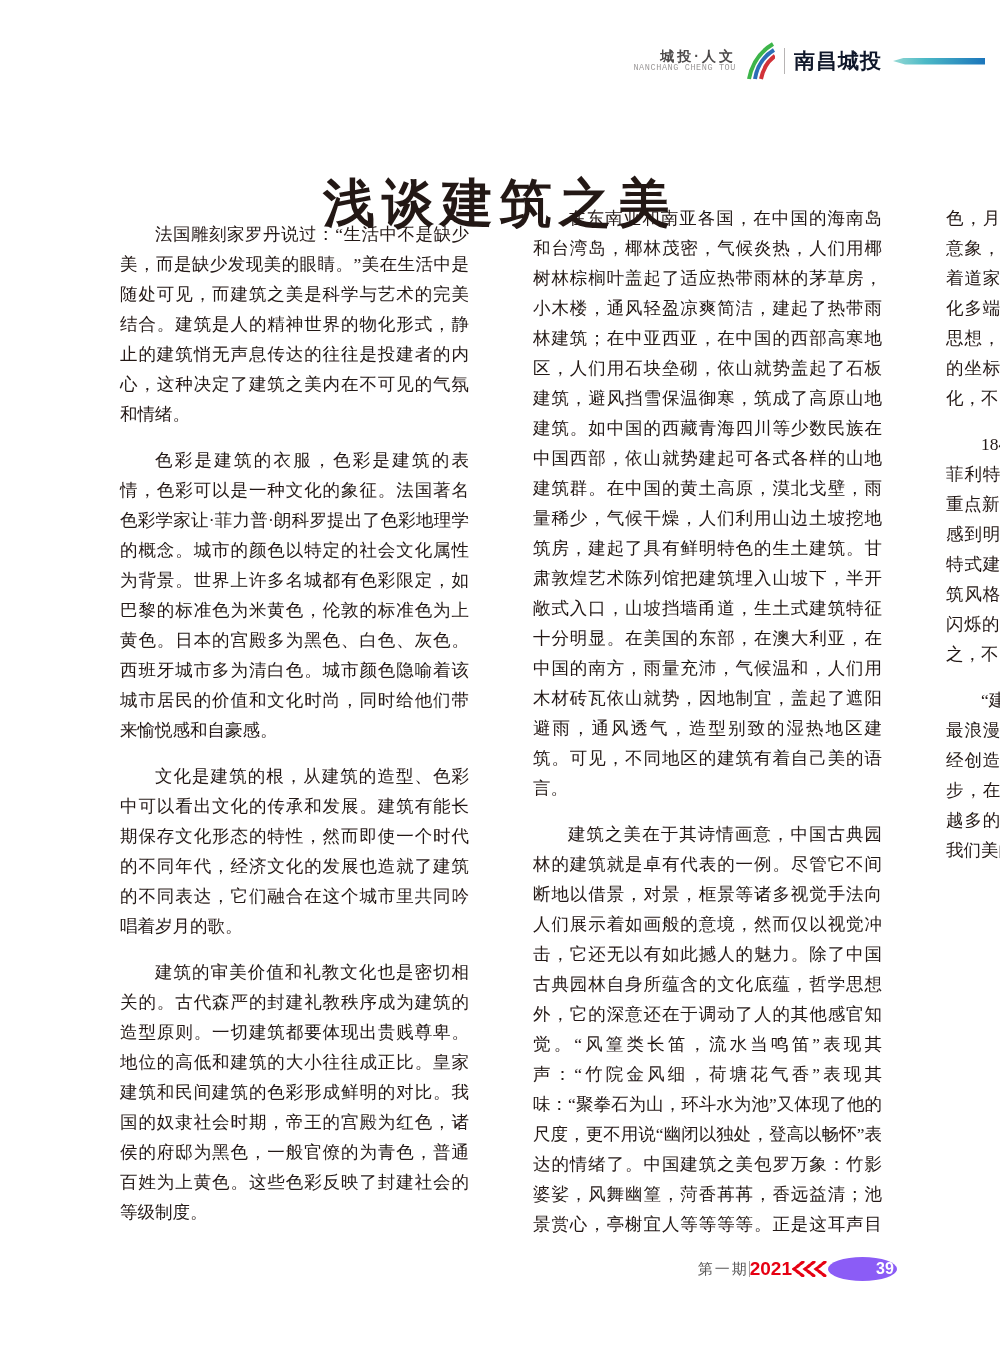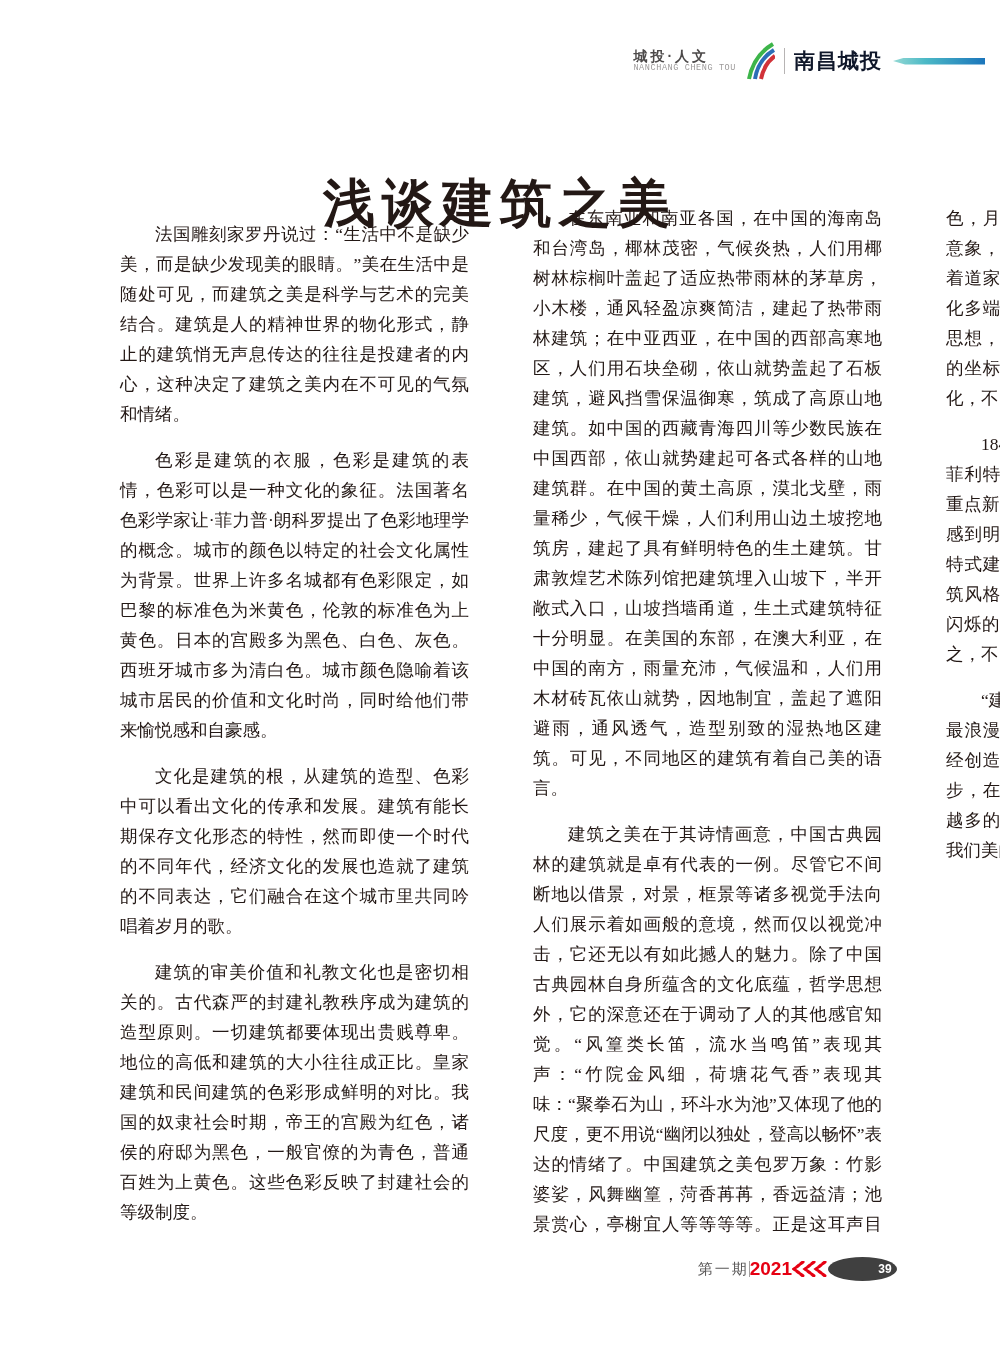--- a/index.html
+++ b/index.html
@@ -10,21 +10,21 @@
     overflow:hidden;
     font-family:"Liberation Serif","DejaVu Serif",serif;
     color:#231815;
   }
 
   
   .header {
     position:absolute; top:42px; right:15px;
     display:flex; align-items:center; gap:9px;
   }
-  .brand-text { text-align:left; line-height:1.15; }
+  .brand-text { text-align:right; line-height:1.15; }
   .brand-cn {
     font-family:"Liberation Sans","DejaVu Sans",sans-serif;
     font-weight:bold; font-size:14px; color:#4d4a4a; letter-spacing:3px;
   }
   .brand-en {
     font-family:Liberation Mono, monospace;
     font-size:8.5px; color:#9d9a9a; letter-spacing:0.6px;
   }
   .swoosh { width:30px; height:38px; }
   .header-divider { width:1px; height:26px; background:#b7b4b4; }
@@ -68,23 +68,23 @@
     font-size:15px; color:#595757; letter-spacing:2px;
   }
   .footer-divider { width:1px; height:16px; background:#a3a0a0; }
   .year {
     font-family:"Liberation Sans","DejaVu Sans",sans-serif;
     font-weight:bold; font-size:19px; color:#e60012;
   }
   .chevrons { width:36px; height:16px; }
   .page-circle {
     width:24px; height:24px; border-radius:50%;
-    background:#404040; color:#ffffff;
+    background:#8b5cf6; color:#ffffff;
     font-family:"Liberation Sans","DejaVu Sans",sans-serif;
-    font-weight:bold; font-size:12px;
+    font-weight:bold; font-size:16px;
     display:flex; align-items:center; justify-content:center;padding-left:45px;
   }
 </style>
 </head>
 <body>
 
 <div class="header">
   <div class="brand-text">
     <div class="brand-cn">城投·人文</div>
     <div class="brand-en">NANCHANG CHENG TOU</div>

